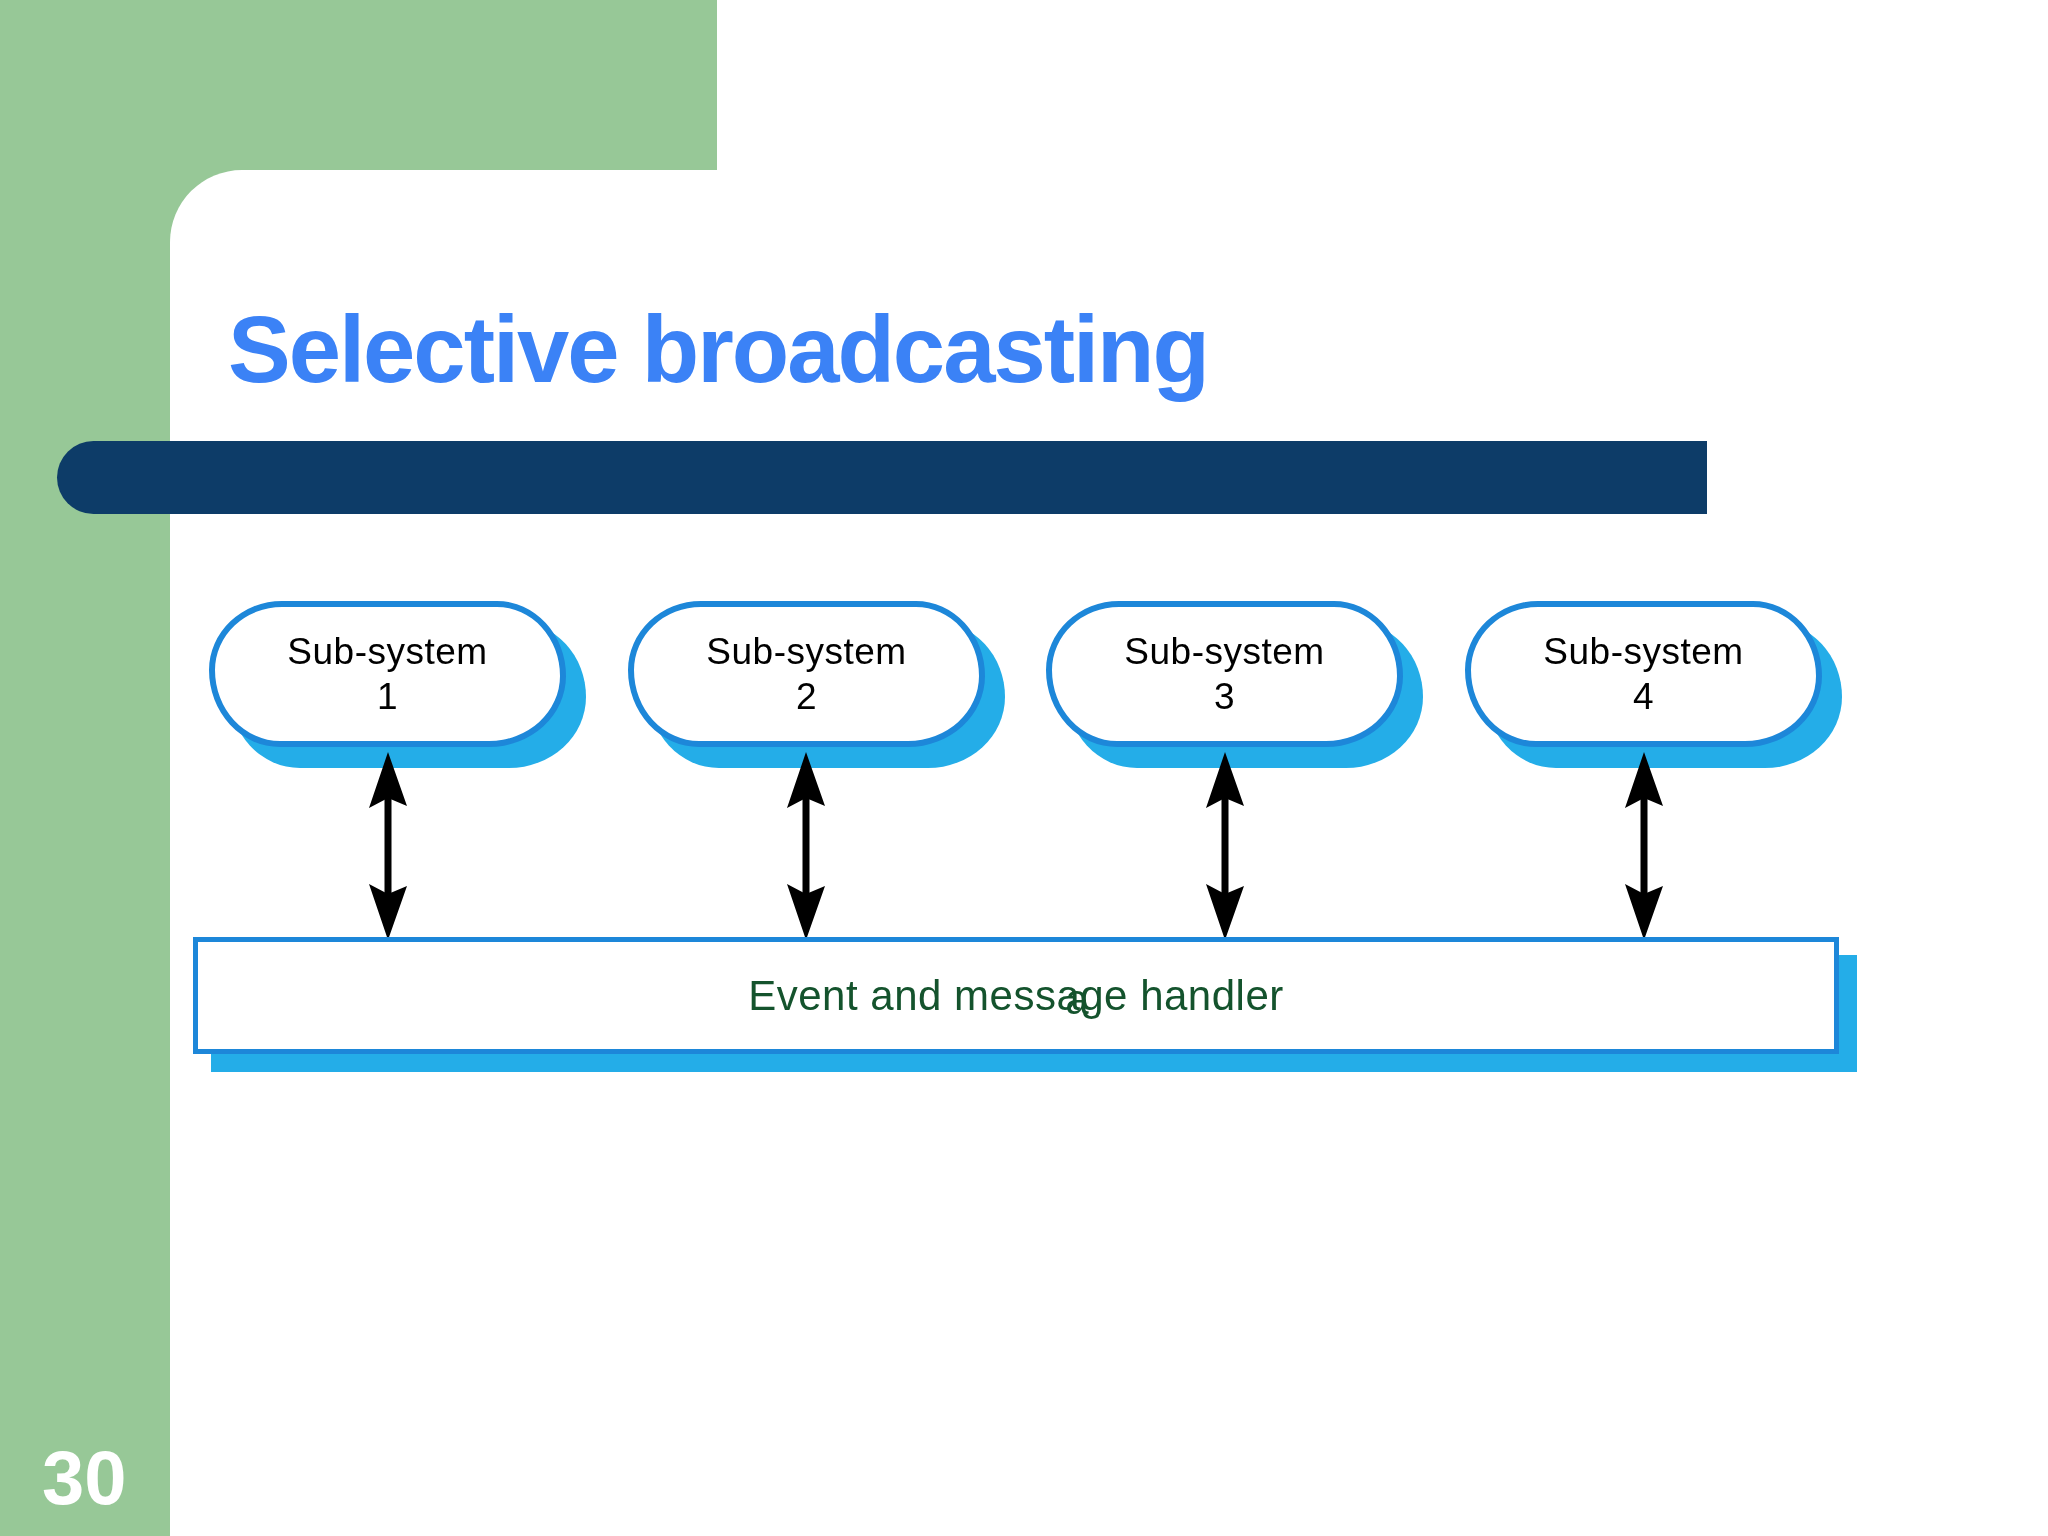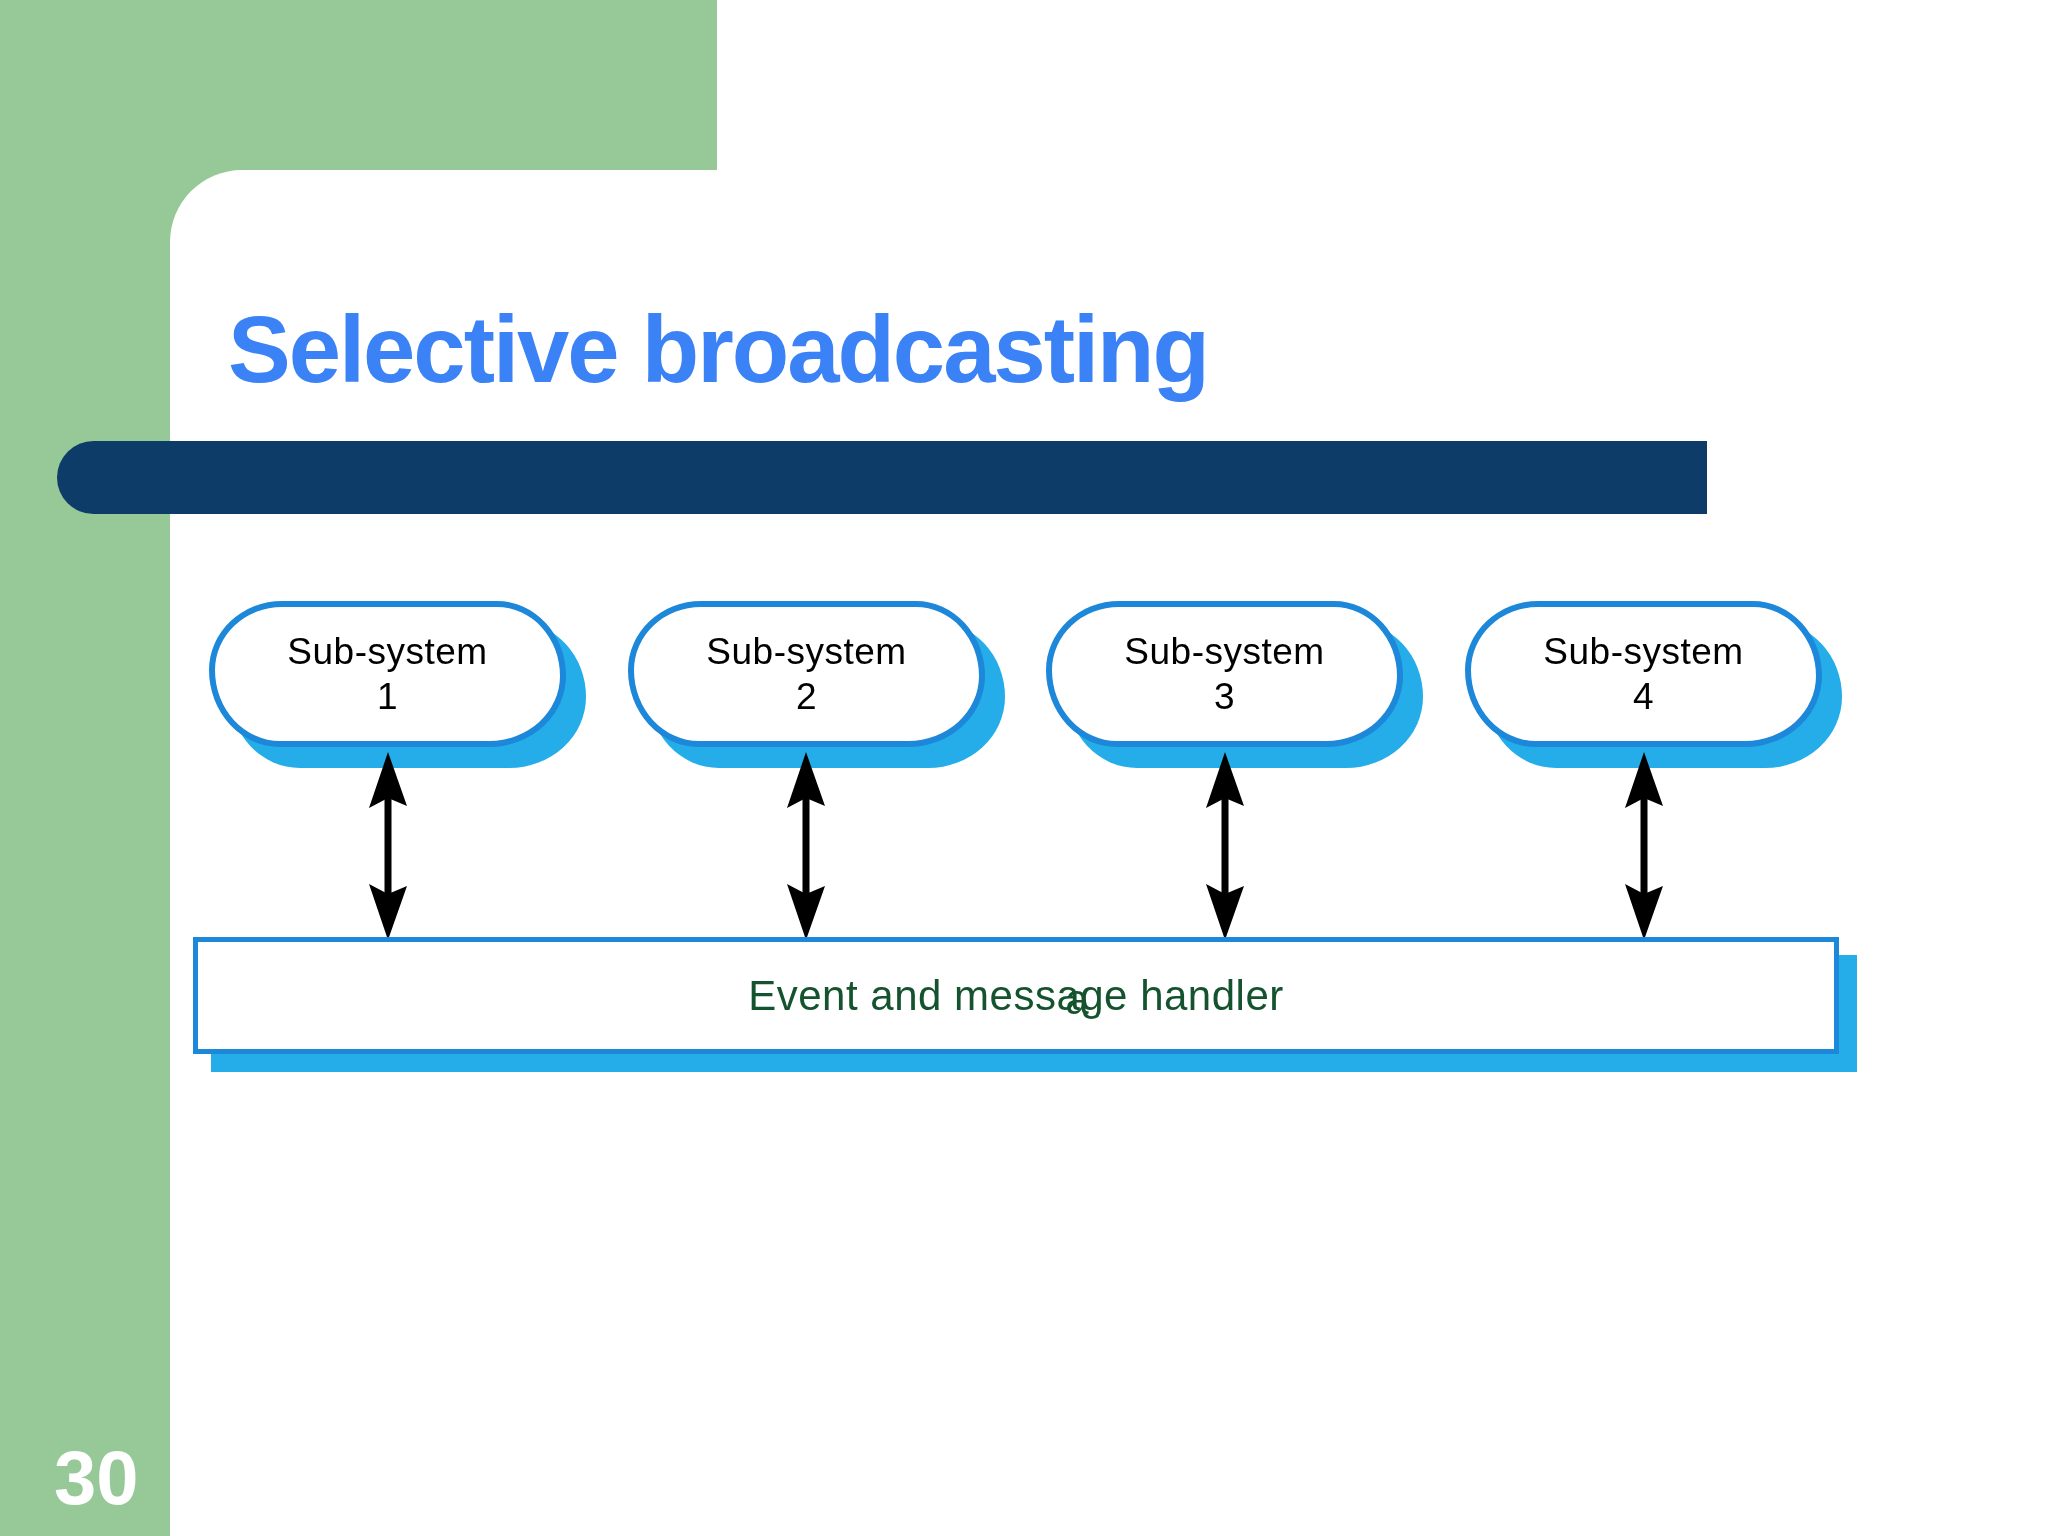--- a/index.html
+++ b/index.html
@@ -51,21 +51,21 @@
     position:absolute; left:193px; top:937px; width:1646px; height:117px; box-sizing:border-box;
     background:#ffffff; border:5px solid #1d87d9; box-shadow:18px 18px 0 0 #24ade8;
     display:flex; align-items:center; justify-content:center;
     z-index:5; font-size:42px; color:#14532d; letter-spacing:0.5px; white-space:pre;
   }
   .overlap-wrap { position:relative; display:inline-block; }
   .overlap-extra { position:absolute; left:-15px; top:4px; }
   
   .pageno {
     position:absolute; left:42px; top:1438px; z-index:3;
-    color:#ffffff; font-weight:bold; font-size:76px; line-height:1.05;margin-left:12px;
+    color:#ffffff; font-weight:bold; font-size:76px; line-height:1.05;
   }
 </style>
 </head>
 <body>
 
 <div class="stage">
 
   <div class="green-top"></div>
   <div class="green-left"></div>
   <div class="panel"></div>

